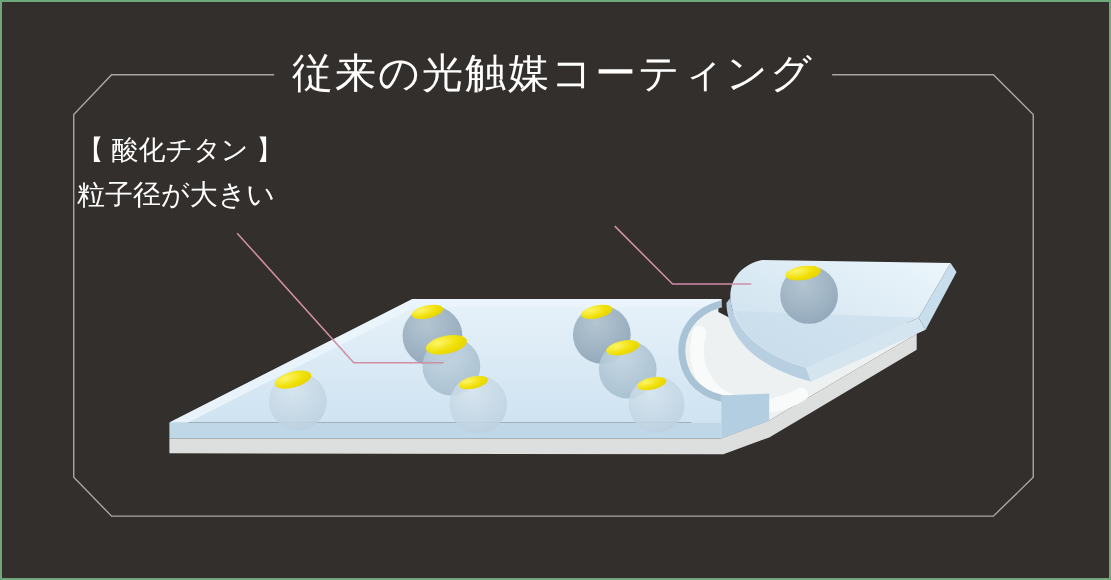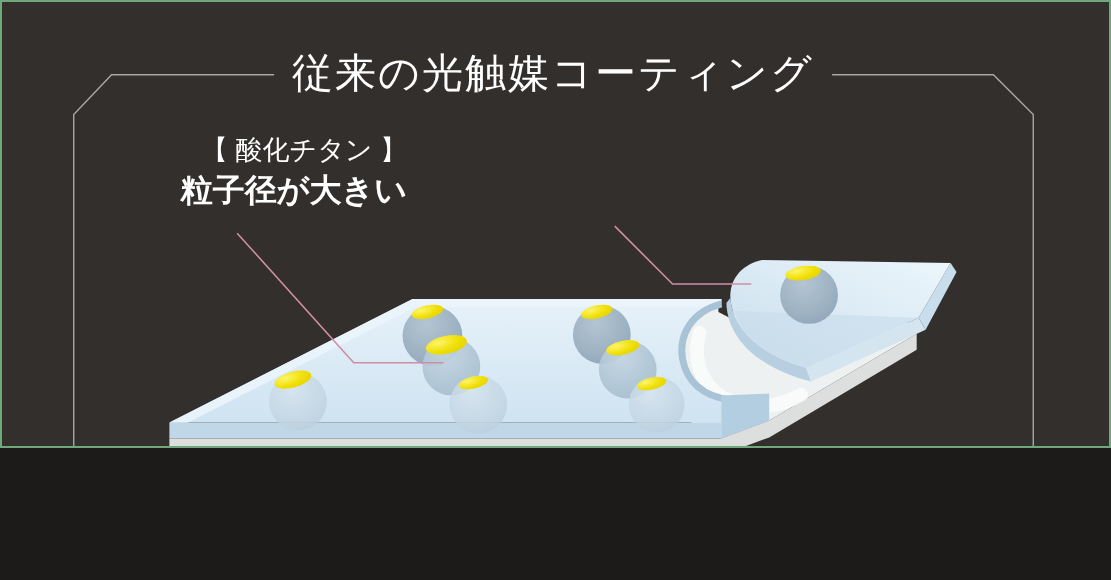--- a/index.html
+++ b/index.html
@@ -1,40 +1,40 @@
 <!DOCTYPE html>
 <html style="--background: #332f2d; --border-green: #6fa87a; --frame-line: #a8a8a6; --text-color: #ffffff; --leader-pink: #cf8ea6; --coating-blue: #d7e9f5; --coating-edge-blue: #b4cee1; --substrate-white: #eef1f1; --particle-yellow: #f0dd00; --particle-blue-gray: #9db1c1;"><head>
 <meta charset="utf-8">
 <style>
   :root{
     --background:#332f2d; --border-green:#6fa87a; --frame-line:#a8a8a6;
     --text-color:#ffffff; --leader-pink:#cf8ea6;
   }
   html,body{margin:0;padding:0;background:#1d1b1a;}
   .page{
-    position:relative; width:1111px; height:448px; box-sizing:border-box;
+    position:relative; width:1111px; height:580px; box-sizing:border-box;
     background:var(--background); border:2px solid var(--border-green);
     overflow:hidden; font-family:"Liberation Sans","DejaVu Sans",sans-serif;
     color:var(--text-color);
   }
   svg.scene{position:absolute; inset:0; display:block;}
   .frame-line{fill:none; stroke:var(--frame-line); stroke-width:1.4;}
   .leader{fill:none; stroke:var(--leader-pink); stroke-width:1.6;}
   .page-title{
     position:absolute; top:44px; left:551px; transform:translateX(-50%);
     background:var(--background); padding:0 18px;
     font-size:41px; line-height:1.35; letter-spacing:2px; white-space:nowrap;
     font-weight:500;
   }
-  .label{position:absolute; text-align:right;}
+  .label{position:absolute; text-align:left;}
   .label-titanium{left:75px; top:132px; width:330px;}
   .label-binder{left:425px; top:136px; width:570px;}
   .label-heading{font-size:27px; line-height:1.25; font-weight:500; white-space:nowrap;}
   .label-heading .paren{font-size:0.82em;}
-  .label-sub{font-size:32px; line-height:1.25; font-weight:700; margin-top:2px; white-space:nowrap;}
+  .label-sub{font-size:28px; line-height:1.25; font-weight:400; margin-top:9px; white-space:nowrap;}
 </style>
 </head>
 <body>
 
 <div class="page">
 
   <svg class="scene" viewBox="0 0 1111 580">
     <defs>
       <linearGradient id="coatTop" x1="0" y1="0" x2="0" y2="1">
         <stop offset="0" stop-color="#e7f2fa"></stop>

